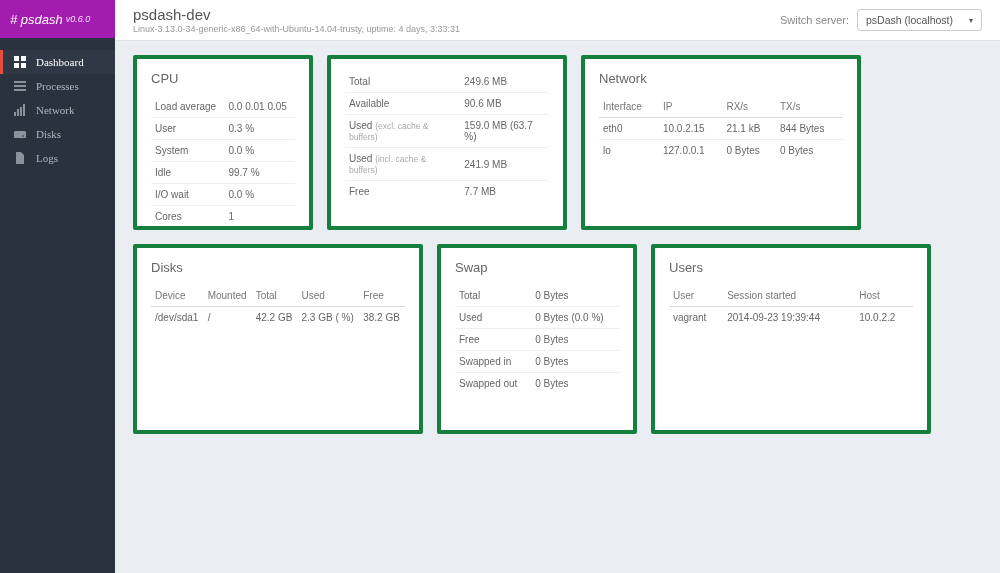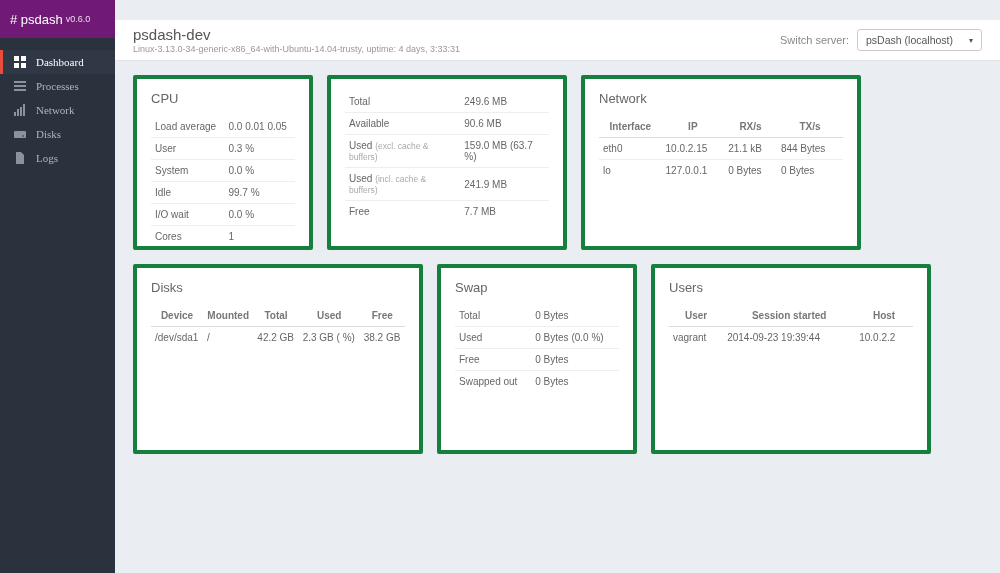--- a/index.html
+++ b/index.html
@@ -15,48 +15,49 @@
   .app { display: flex; height: 100%; }
   .sidebar {
     width: 115px;
     background: #29323d;
     color: #939ba4;
     flex-shrink: 0;
     display: flex;
     flex-direction: column;
   }
   .brand {
-    background: #701a75;
+    background: #a21caf;
     color: #fff;
     height: 38px;
     display: flex;
     align-items: center;
     padding: 0 10px;
     font-size: 13px;
+    font-style: italic;
   }
   .brand small { font-size: 9px; opacity: 0.85; margin-left: 3px; }
   .nav { list-style: none; padding-top: 12px; font-family: Liberation Serif, serif; }
   .nav li {
     display: flex;
     align-items: center;
     height: 24px;
     padding: 0 12px;
     font-size: 11px;
     color: #aeb6bf;
     cursor: pointer;
   }
   .nav li.active {
     color: #fff;
     border-left: 3px solid #e74c3c;
     background: #2f3844;
     padding-left: 9px;
   }
   .nav .icon { width: 16px; display: inline-flex; justify-content: center; margin-right: 8px; color: #8a929c; }
   .nav li.active .icon { color: #fff; }
-  .main { flex: 1; display: flex; flex-direction: column; margin-top: 20px; }
+  .main { flex: 1; display: flex; flex-direction: column; }
   .topbar {
     background: #fff;
     border-bottom: 1px solid #dfe3e8;
     padding: 6px 18px;
     display: flex;
     align-items: center;
     min-height: 38px;
   }
   .topbar .title { font-size: 15px; color: #555; }
   .topbar .sub { font-size: 9px; color: #999; margin-top: 1px; }
@@ -79,21 +80,21 @@
   .row { display: flex; gap: 14px; margin-bottom: 14px; }
   .card {
     background: #fff;
     border: 4px solid #15803d;
     border-radius: 2px;
     padding: 12px 14px 10px;
   }
   .card h3 { font-size: 13px; font-weight: 400; color: #666; margin-bottom: 10px; }
   table { width: 100%; border-collapse: collapse; font-size: 10px; }
   th, td { text-align: left; padding: 5px 4px; border-bottom: 1px solid #eceef1; color: #666; }
-  th { font-weight: 700; color: #777; border-bottom: 1px solid #d8dce0; text-align: center; }
+  th { font-weight: 400; color: #777; border-bottom: 1px solid #d8dce0; }
   tr:last-child td { border-bottom: none; }
   .sub-label { color: #aaa; font-size: 8.5px; }
   .row1 .card { height: 175px; }
   .row2 .card { height: 190px; }
   .c-cpu { width: 180px; }
   .c-mem { width: 240px; }
   .c-net { width: 280px; }
   .c-disks { width: 290px; }
   .c-swap { width: 200px; }
   .c-users { width: 280px; }
@@ -300,20 +301,24 @@
                 </tr>
               <tr>
                   <td>Used</td>
                   <td>0 Bytes (0.0 %)</td>
                 </tr>
               <tr>
                   <td>Free</td>
                   <td>0 Bytes</td>
                 </tr>
               <tr>
+                  <td>Swapped in</td>
+                  <td>0 Bytes</td>
+                </tr>
+              <tr>
                   <td>Swapped out</td>
                   <td>0 Bytes</td>
                 </tr>
             </tbody>
           </table>
         </div>
 
         <div class="card c-users">
           <h3>Users</h3>
           <table>

